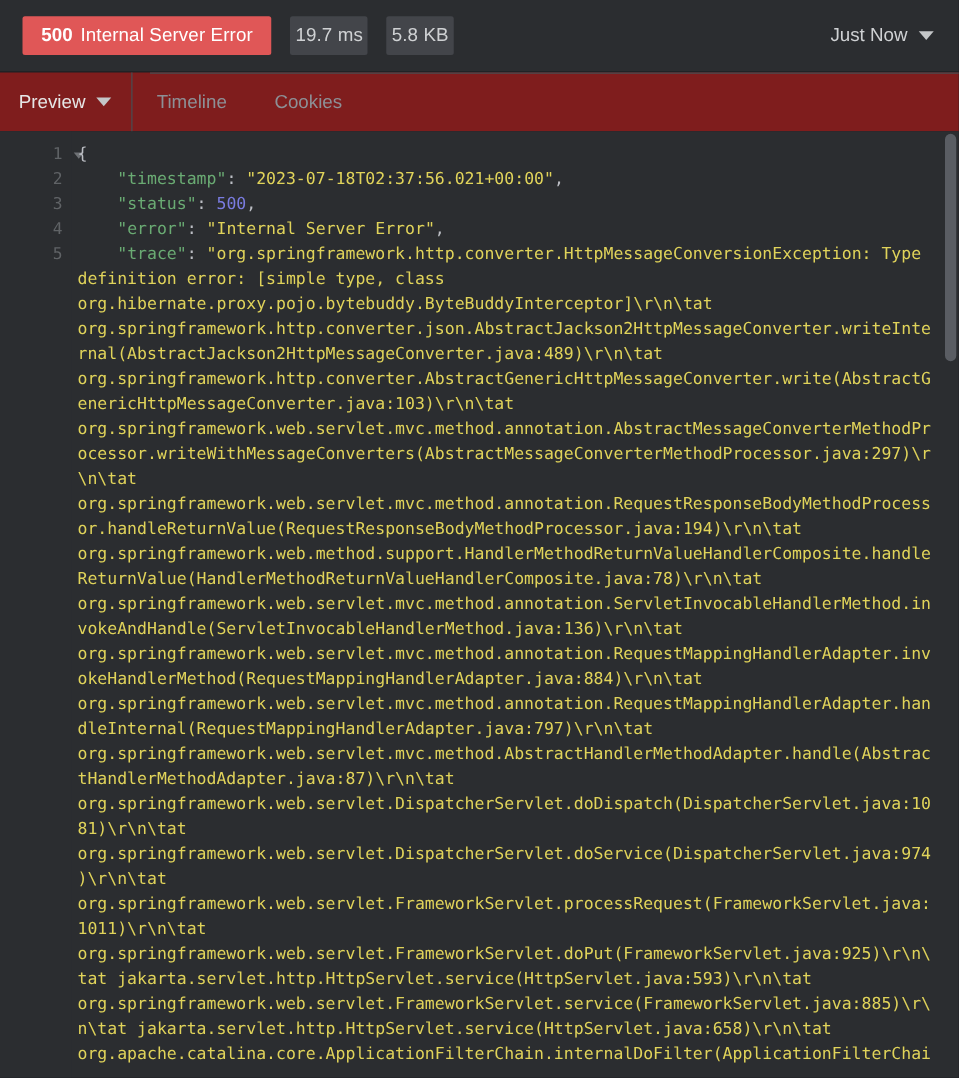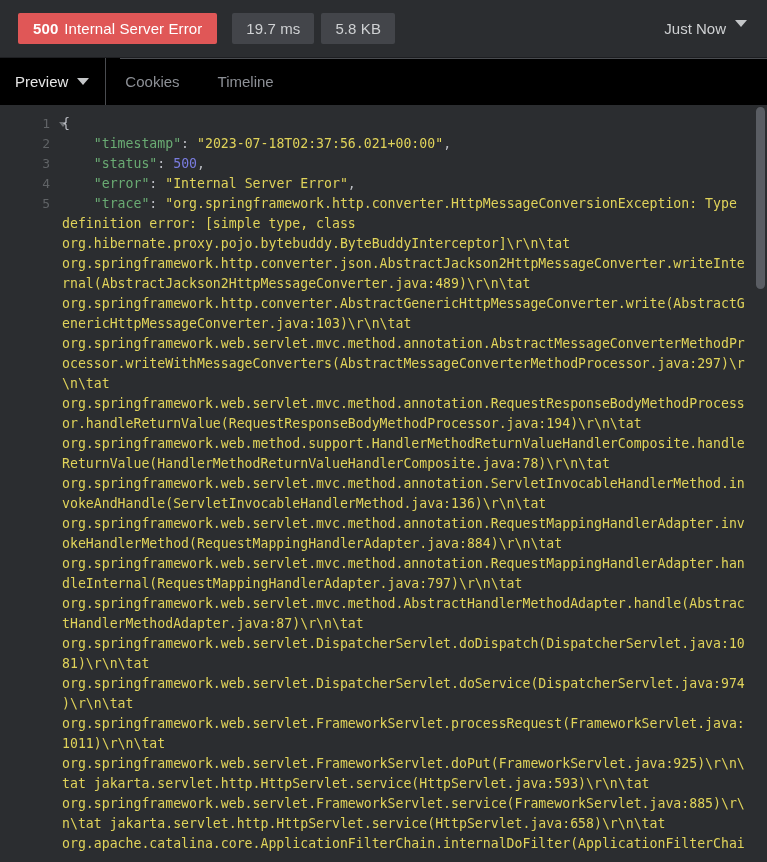--- a/index.html
+++ b/index.html
@@ -45,45 +45,45 @@
     margin-right: 15px;
     padding: 0 15px;
   }
   #status-badge .code {
     font-weight: bold;
     margin-right: 6px;
   }
   .meta-badge {
     background: #43454a;
     color: #cfd1d3;
-    margin-right: 7px;
-    padding: 0 14px;
+    margin-right: 15px;
+    padding: 0 4px;
   }
   #timestamp-area {
     margin-left: auto;
     display: flex;
-    align-items: flex-start;
+    align-items: center;
     gap: 9px;
     color: #cfd1d3;
     font-size: 15px;
     padding-right: 6px;
     cursor: pointer;
   }
   .caret-down {
     width: 0; height: 0;
     border-left: 6px solid transparent;
     border-right: 6px solid transparent;
     border-top: 7px solid #c4c6c8;
     display: inline-block;
   }
 
   
   #tab-bar {
     height: 47px;
-    background: #000000;
+    background: #7f1d1d;
     display: flex;
     align-items: stretch;
     position: relative;
   }
   #tab-bar::after {
     
     content: "";
     position: absolute;
     left: 120px;
     right: 0;
@@ -215,24 +215,24 @@
     <span class="caret-down"></span>
   </div>
 </div>
 
 <div id="tab-bar">
   <div class="tab active" id="tab-preview">
     <span>Preview</span>
     <span class="caret-down"></span>
   </div>
   <div class="tab">
+    <span>Timeline</span>
+  </div>
+  <div class="tab">
     <span>Cookies</span>
-  </div>
-  <div class="tab">
-    <span>Timeline</span>
   </div>
 </div>
 
 <div id="code-area">
   <div id="gutter">
       <div class="gutter-row">1<span class="fold-arrow"></span></div>
       <div class="gutter-row">2</div>
       <div class="gutter-row">3</div>
       <div class="gutter-row">4</div>
       <div class="gutter-row">5</div>

